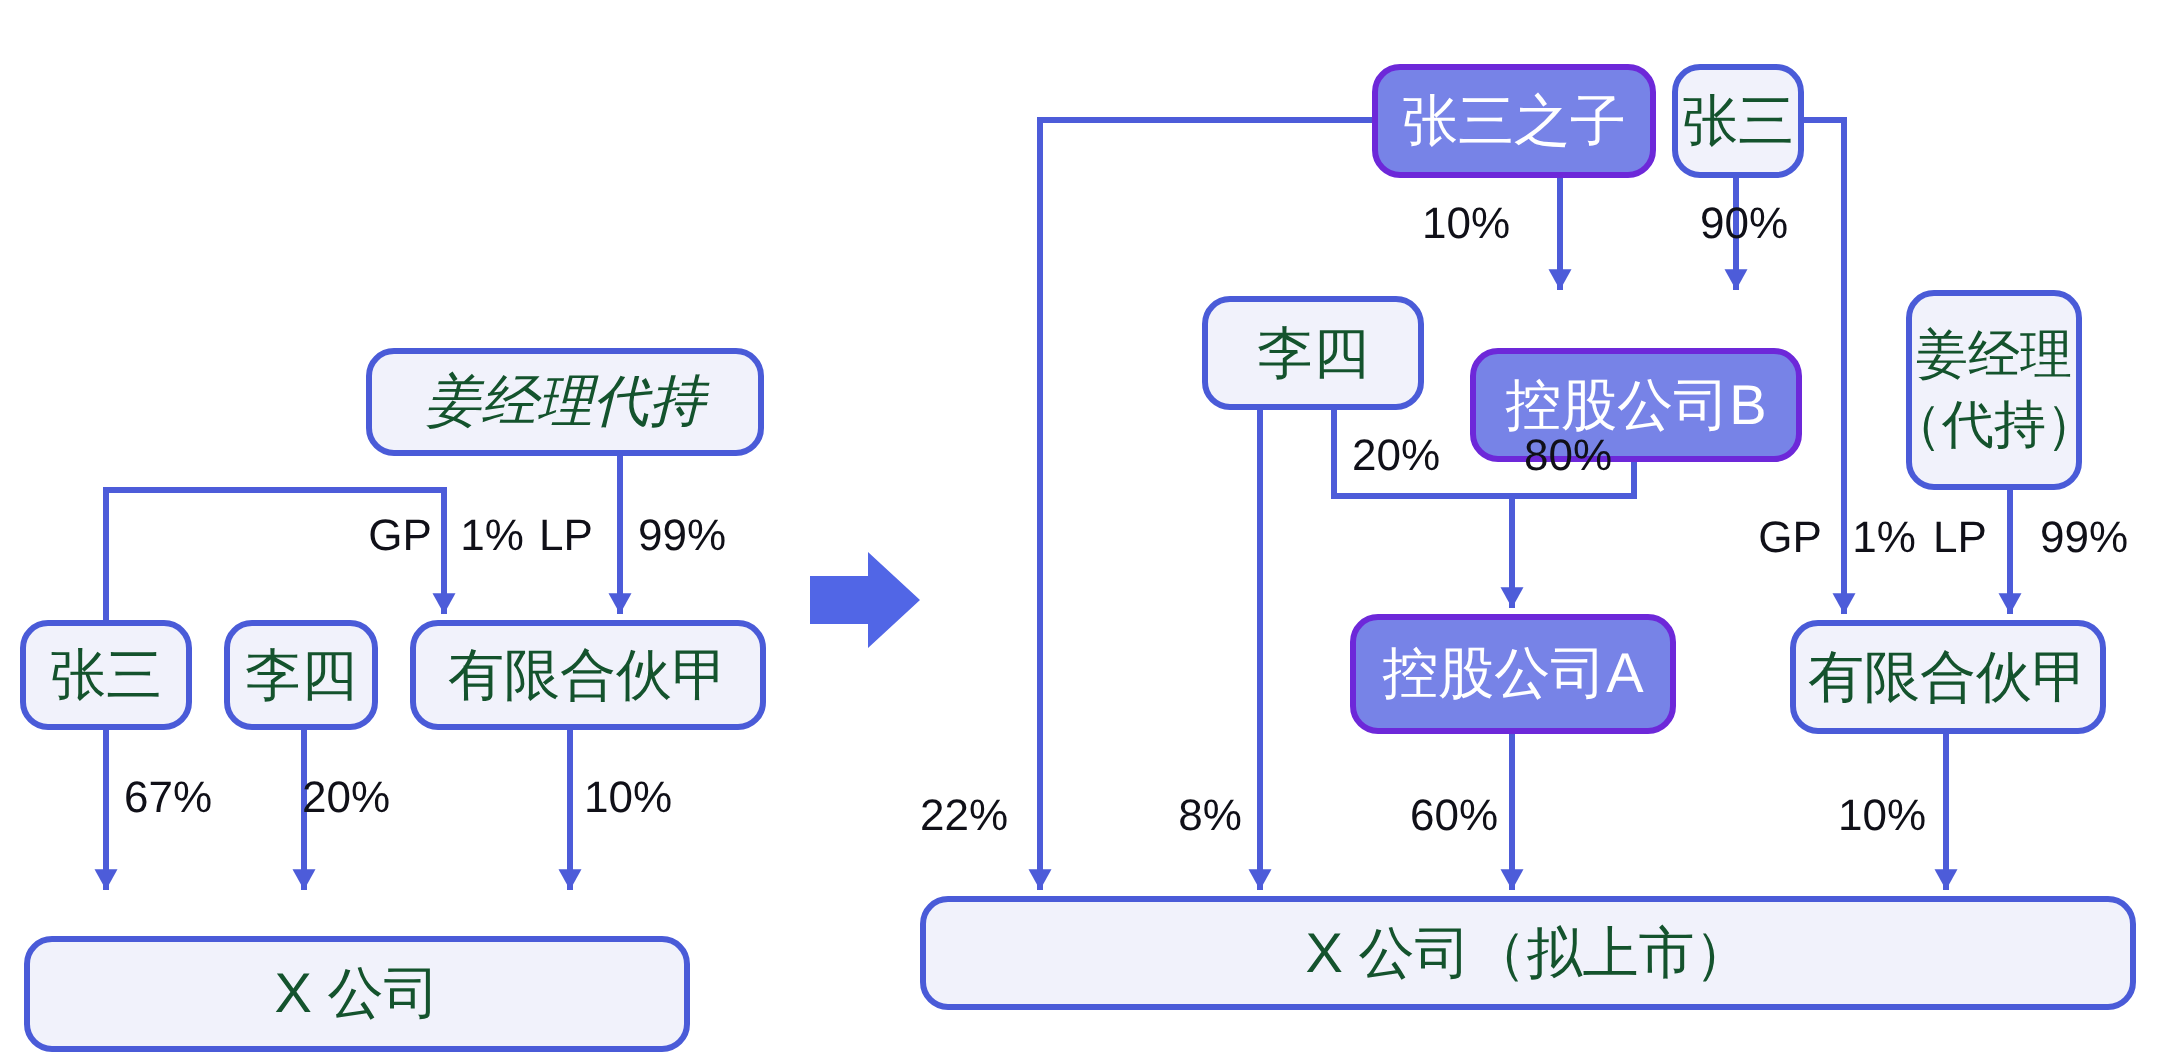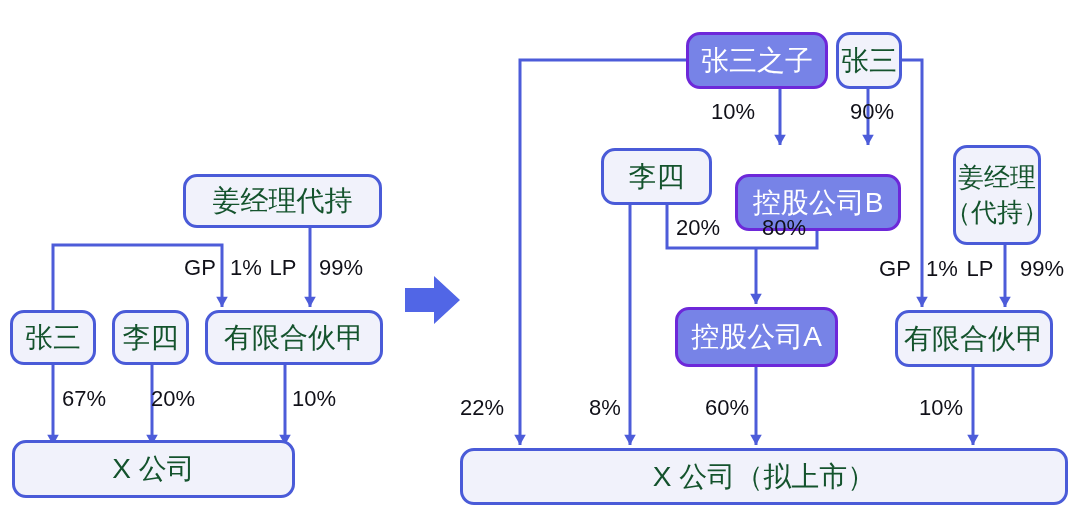--- a/index.html
+++ b/index.html
@@ -69,25 +69,25 @@
       <path d="M630,205 L630,445" marker-end="url(#arr)"></path>
       <path d="M667,205 L667,248 L817,248 L817,205"></path>
       <path d="M756,248 L756,304" marker-end="url(#arr)"></path>
       <path d="M1005,245 L1005,307" marker-end="url(#arr)"></path>
       <path d="M756,367 L756,445" marker-end="url(#arr)"></path>
       <path d="M973,367 L973,445" marker-end="url(#arr)"></path>
     </g>
     <polygon points="405,288 434,288 434,276 460,300 434,324 434,312 405,312" fill="#5166e6"></polygon>
   </svg>
 
-  <div class="node light" style="left:183px;top:174px;width:199px;height:54px;">姜经理代持</div>
+  <div class="node light" style="left:183px;top:174px;width:199px;height:54px;font-style:italic;">姜经理代持</div>
   <div class="node light" style="left:10px;top:310px;width:86px;height:55px;">张三</div>
   <div class="node light" style="left:112px;top:310px;width:77px;height:55px;">李四</div>
   <div class="node light" style="left:205px;top:310px;width:178px;height:55px;">有限合伙甲</div>
-  <div class="node light" style="left:12px;top:440px;width:283px;height:58px;">X 公司</div>
+  <div class="node light" style="left:12px;top:468px;width:333px;height:58px;">X 公司</div>
 
   <div class="lbl" style="left:200px;top:268px;">GP</div>
   <div class="lbl" style="left:246px;top:268px;">1%</div>
   <div class="lbl" style="left:283px;top:268px;">LP</div>
   <div class="lbl" style="left:341px;top:268px;">99%</div>
   <div class="lbl" style="left:84px;top:399px;">67%</div>
   <div class="lbl" style="left:173px;top:399px;">20%</div>
   <div class="lbl" style="left:314px;top:399px;">10%</div>
 
   <div class="node solid" style="left:686px;top:32px;width:142px;height:57px;">张三之子</div>

